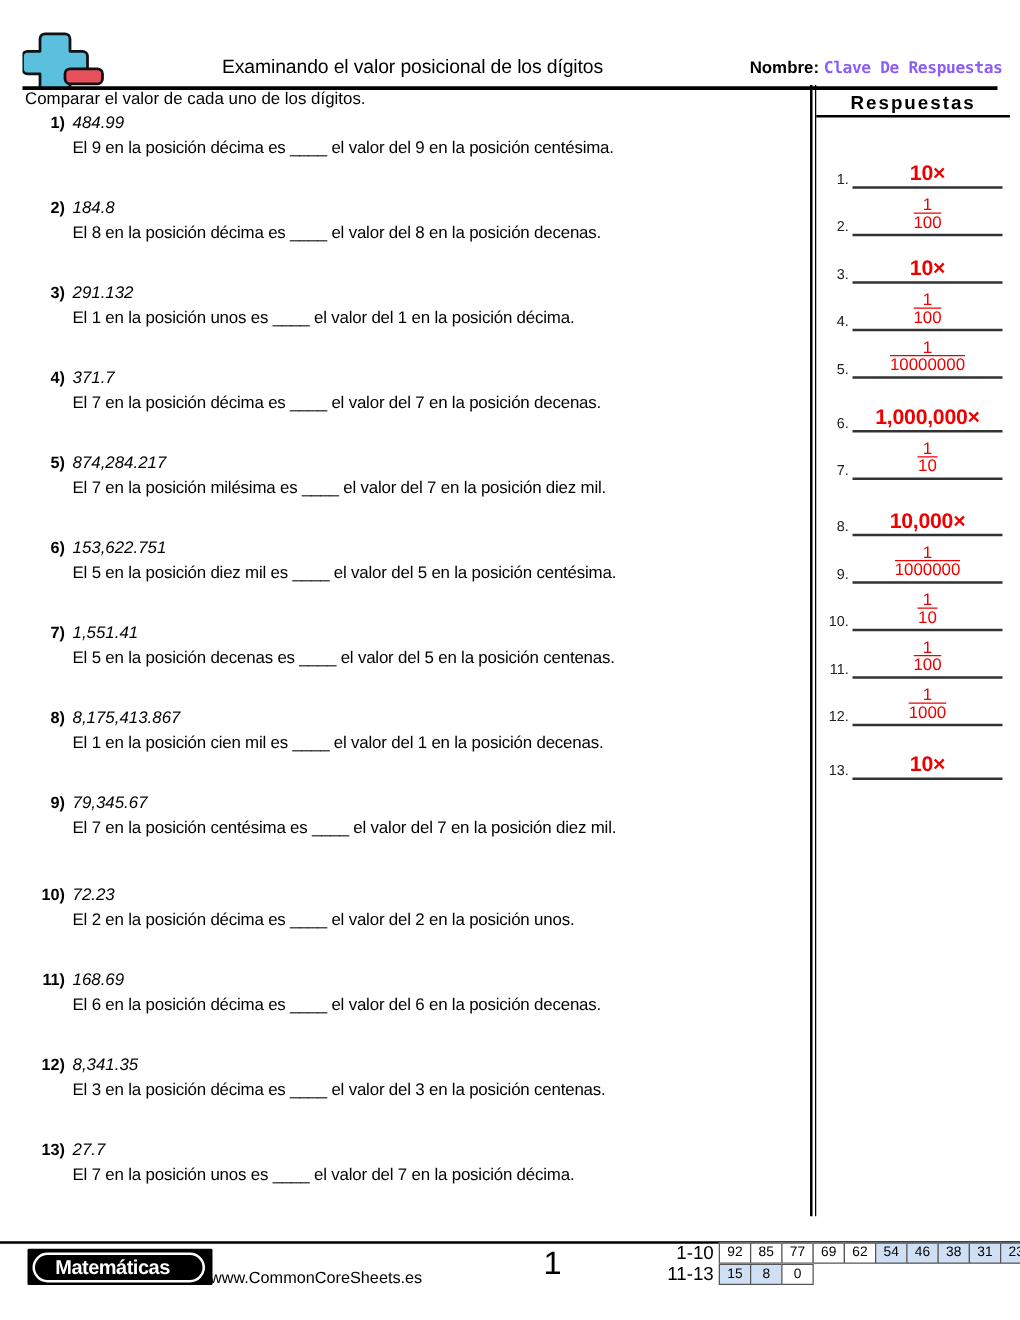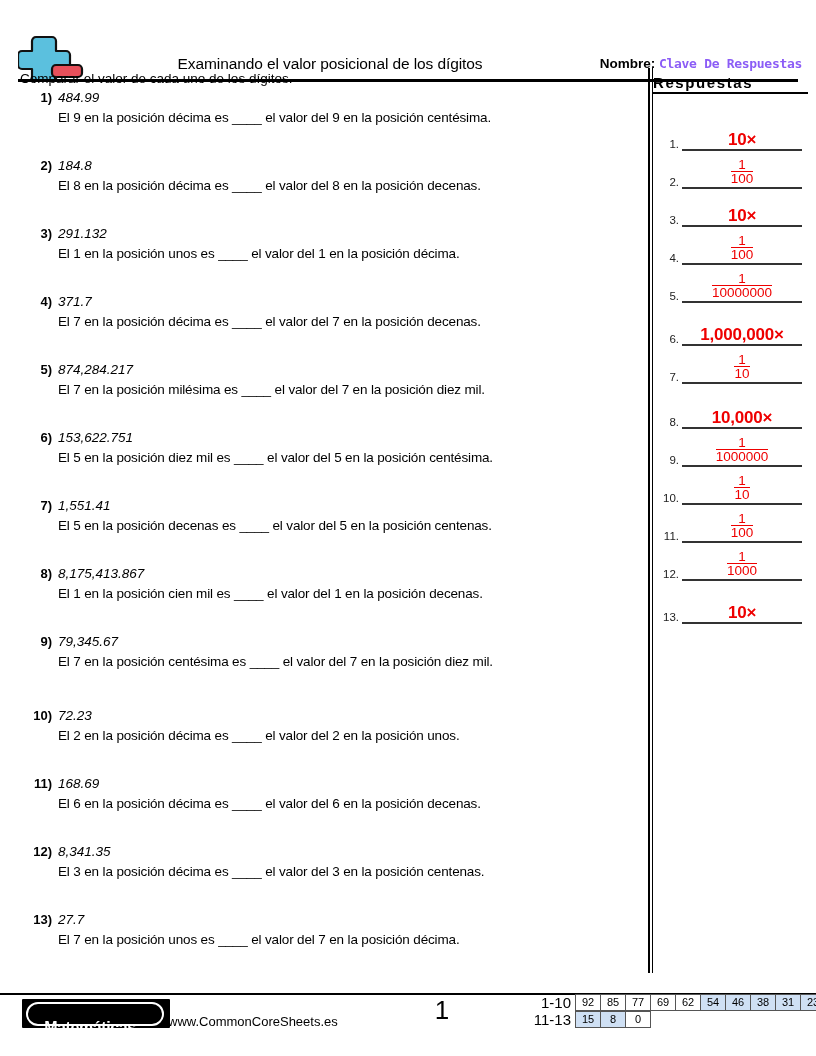--- a/index.html
+++ b/index.html
@@ -12,21 +12,21 @@
     height: 1056px;
     position: relative;
     font-family: "Liberation Sans", sans-serif;
     color: #000000;
     overflow: hidden;
   }
 
   
   #header {
     position: absolute;
-    left: 0; top: 13px;
+    left: 0; top: 3px;
     width: 816px;
     height: 80px;
   }
   #logo-mark {
     position: absolute;
     left: 18px; top: 22px;
     width: 66px; height: 46px;
   }
   #header-title {
     position: absolute;
@@ -114,21 +114,21 @@
   
   #answers {
     position: absolute;
     left: 653px; top: 68px;
     width: 163px;
   }
   #answers-title {
     position: absolute;
     left: 0; top: 6px;
     width: 155px;
-    text-align: left;
+    text-align: center;
     font-size: 15px;
     font-weight: bold;
     letter-spacing: 1.6px;
     border-bottom: 2px solid #000;
     padding-bottom: 1px;
   }
   .a-row {
     position: absolute;
     left: 0;
     width: 155px;
@@ -196,21 +196,21 @@
   #brand-oval {
     position: absolute;
     left: 4px; top: 2.5px;
     width: 138px; height: 24px;
     border: 2px solid #ffffff;
     border-radius: 14px;
     box-sizing: border-box;
   }
   #brand-text {
     position: absolute;
-    left: 0; top: 20px;
+    left: 0; top: 7px;
     width: 136px;
     text-align: center;
     color: #ffffff;
     font-size: 16px;
     font-weight: bold;
     letter-spacing: -0.4px;
   }
   #site-url {
     position: absolute;
     left: 168px; top: 1014px;

